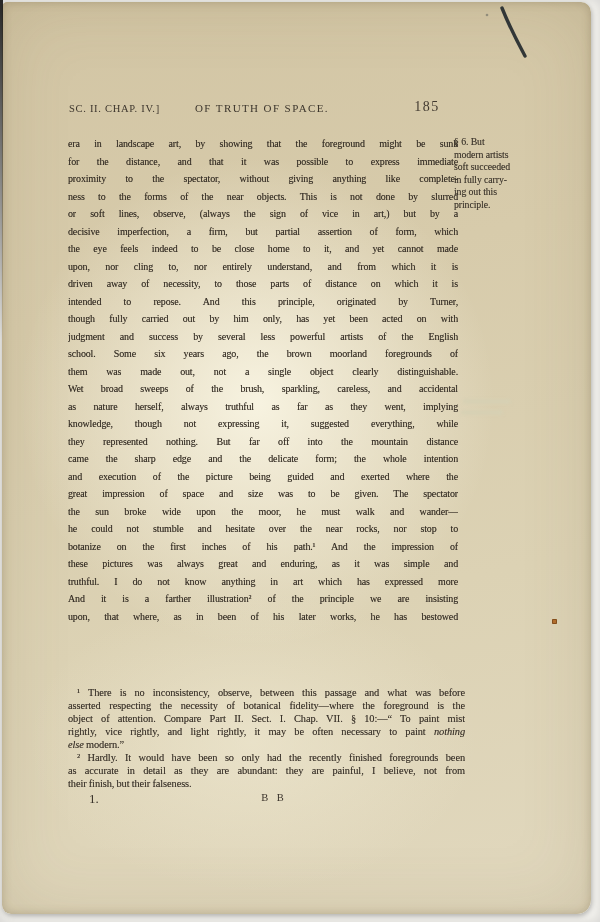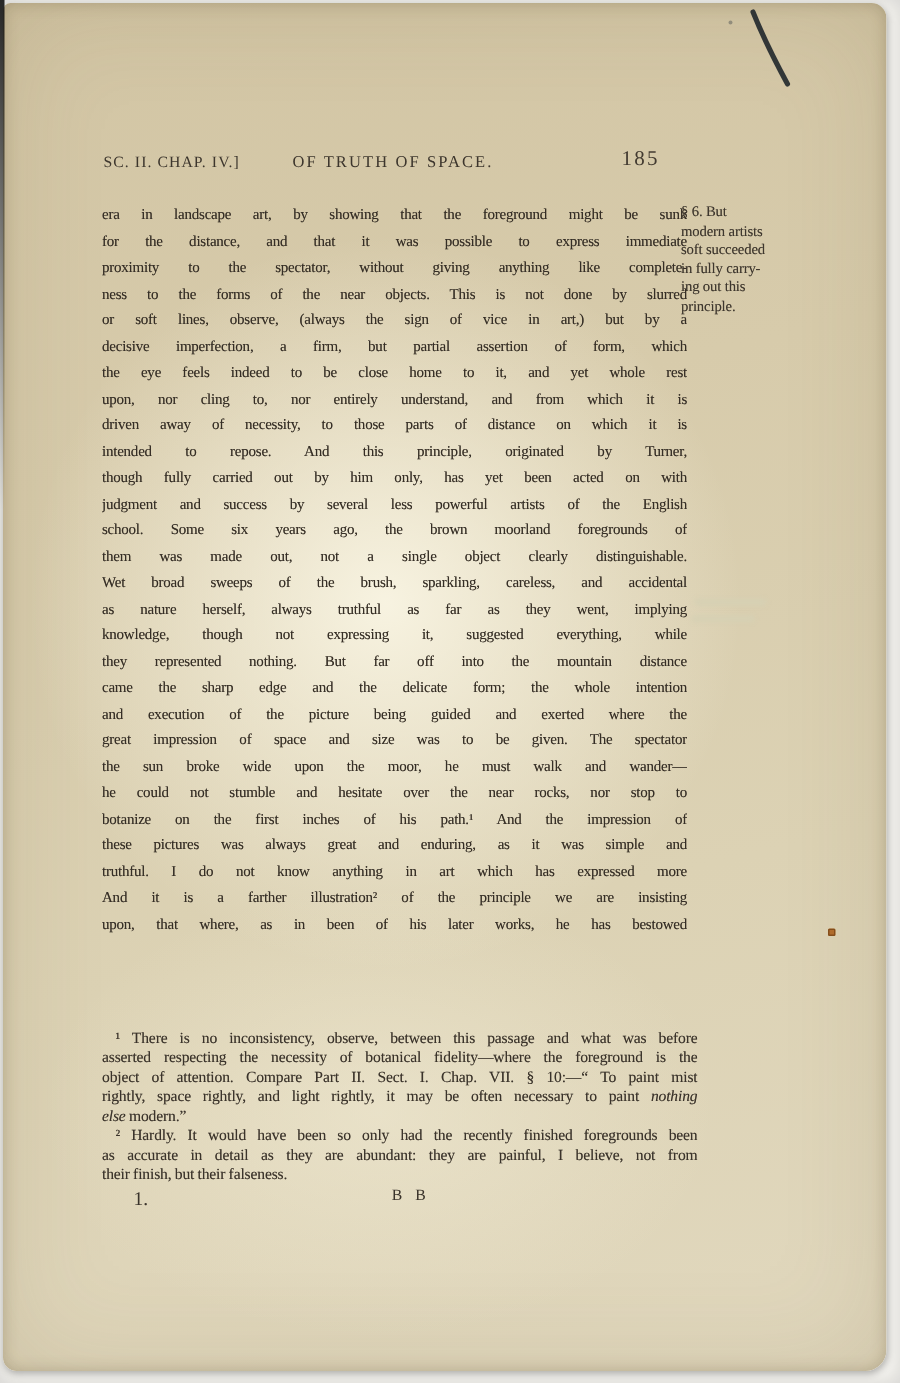--- a/index.html
+++ b/index.html
@@ -48,21 +48,21 @@
     <span class="hdr-center">OF TRUTH OF SPACE.</span>
     <span class="hdr-num">185</span>
 
     <div class="bodytext ink">
       <div class="bline">era in landscape art, by showing that the foreground might be sunk</div>
       <div class="bline">for the distance, and that it was possible to express immediate</div>
       <div class="bline">proximity to the spectator, without giving anything like complete-</div>
       <div class="bline">ness to the forms of the near objects. This is not done by slurred</div>
       <div class="bline">or soft lines, observe, (always the sign of vice in art,) but by a</div>
       <div class="bline">decisive imperfection, a firm, but partial assertion of form, which</div>
-      <div class="bline">the eye feels indeed to be close home to it, and yet whole rest</div>
+      <div class="bline">the eye feels indeed to be close home to it, and yet cannot made</div>
       <div class="bline">upon, nor cling to, nor entirely understand, and from which it is</div>
       <div class="bline">driven away of necessity, to those parts of distance on which it is</div>
       <div class="bline">intended to repose. And this principle, originated by Turner,</div>
       <div class="bline">though fully carried out by him only, has yet been acted on with</div>
       <div class="bline">judgment and success by several less powerful artists of the English</div>
       <div class="bline">school. Some six years ago, the brown moorland foregrounds of</div>
       <div class="bline">them was made out, not a single object clearly distinguishable.</div>
       <div class="bline">Wet broad sweeps of the brush, sparkling, careless, and accidental</div>
       <div class="bline">as nature herself, always truthful as far as they went, implying</div>
       <div class="bline">knowledge, though not expressing it, suggested everything, while</div>
@@ -85,21 +85,21 @@
       <div>soft succeeded</div>
       <div>in fully carry-</div>
       <div>ing out this</div>
       <div>principle.</div>
     </div>
 
     <div class="fnotes">
       <div class="fline first">¹ There is no inconsistency, observe, between this passage and what was before</div>
       <div class="fline">asserted respecting the necessity of botanical fidelity—where the foreground is the</div>
       <div class="fline">object of attention. Compare Part II. Sect. I. Chap. VII. § 10:—“ To paint mist</div>
-      <div class="fline"><span>rightly, space rightly, and light rightly, it may be often necessary to paint </span><i>nothing</i></div>
+      <div class="fline"><span>rightly, vice rightly, and light rightly, it may be often necessary to paint </span><i>nothing</i></div>
       <div class="fline nojust"><i>else</i><span> modern.”</span></div>
       <div class="fline first">² Hardly. It would have been so only had the recently finished foregrounds been</div>
       <div class="fline">as accurate in detail as they are abundant: they are painful, I believe, not from</div>
       <div class="fline nojust">their finish, but their falseness.</div>
     </div>
 
     <span class="vol">1.</span>
     <span class="sig">B B</span>
 
     <div class="ghost ghost1"></div>

